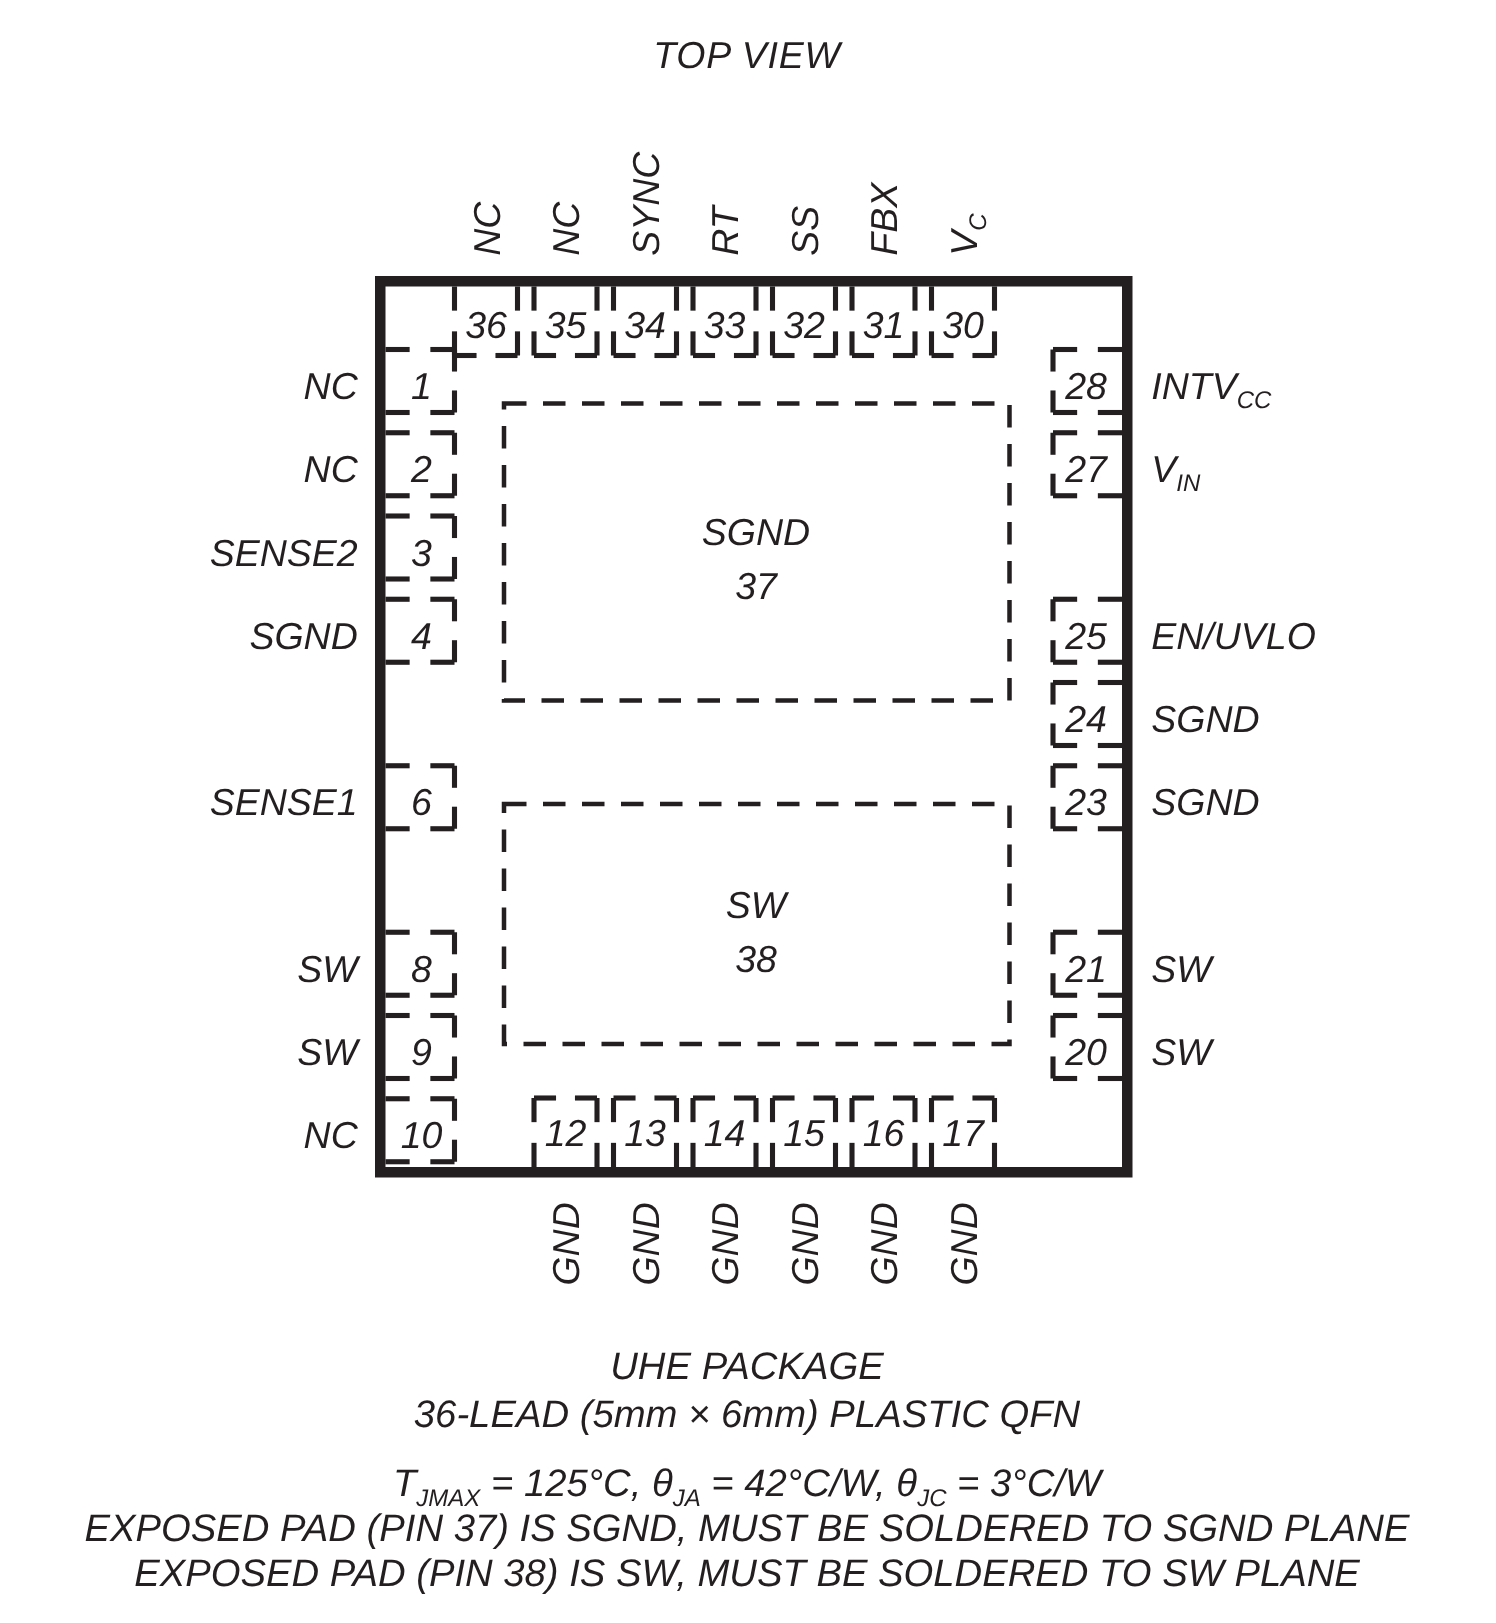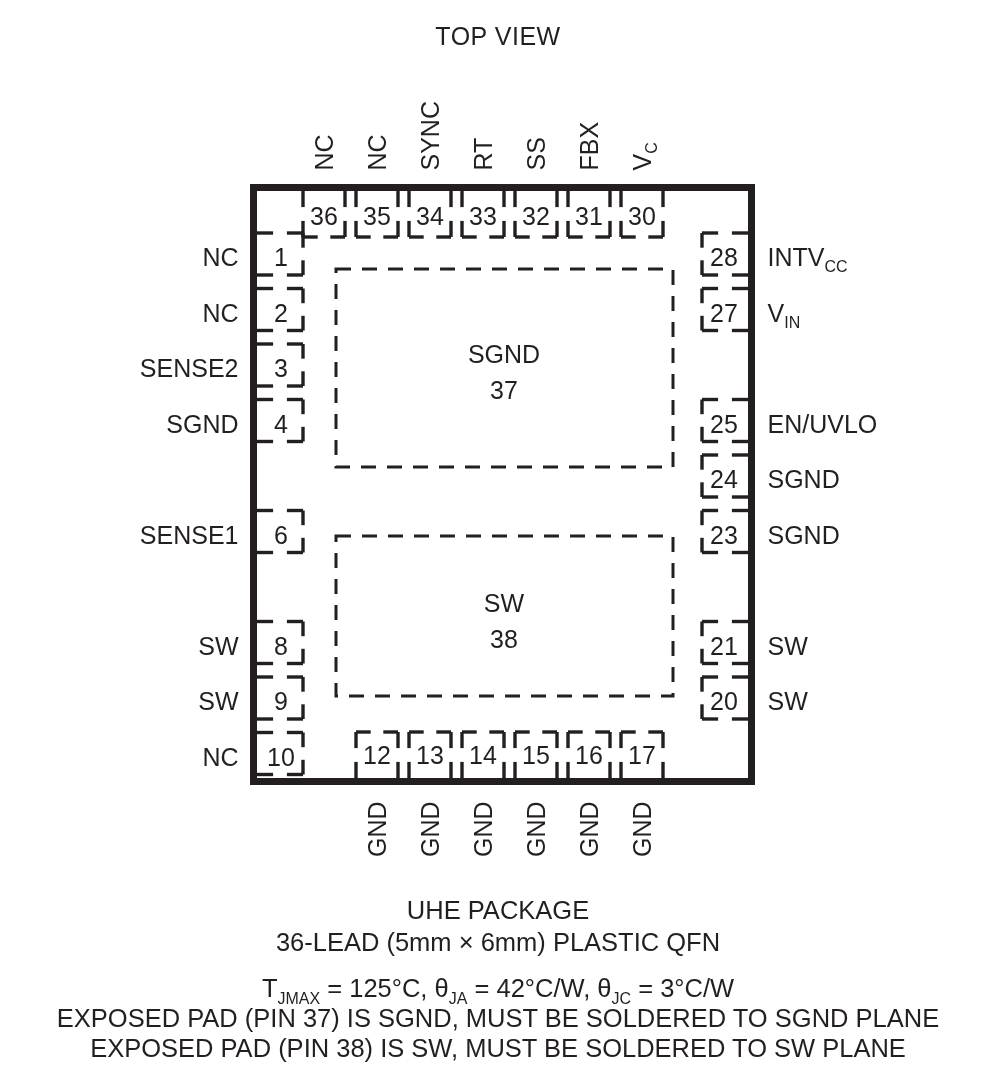--- a/index.html
+++ b/index.html
@@ -11,20 +11,21 @@
     width: 997px;
     height: 1082px;
     font-family: "Liberation Sans", sans-serif;
     color: #231f20;
     overflow: hidden;
   }
   #stage {
     position: relative;
     width: 997px;
     height: 1082px;
+    font-style: italic;
   }
   svg#diagram {
     position: absolute;
     left: 0;
     top: 0;
     width: 997px;
     height: 1082px;
   }
   text {
     fill: #231f20;

